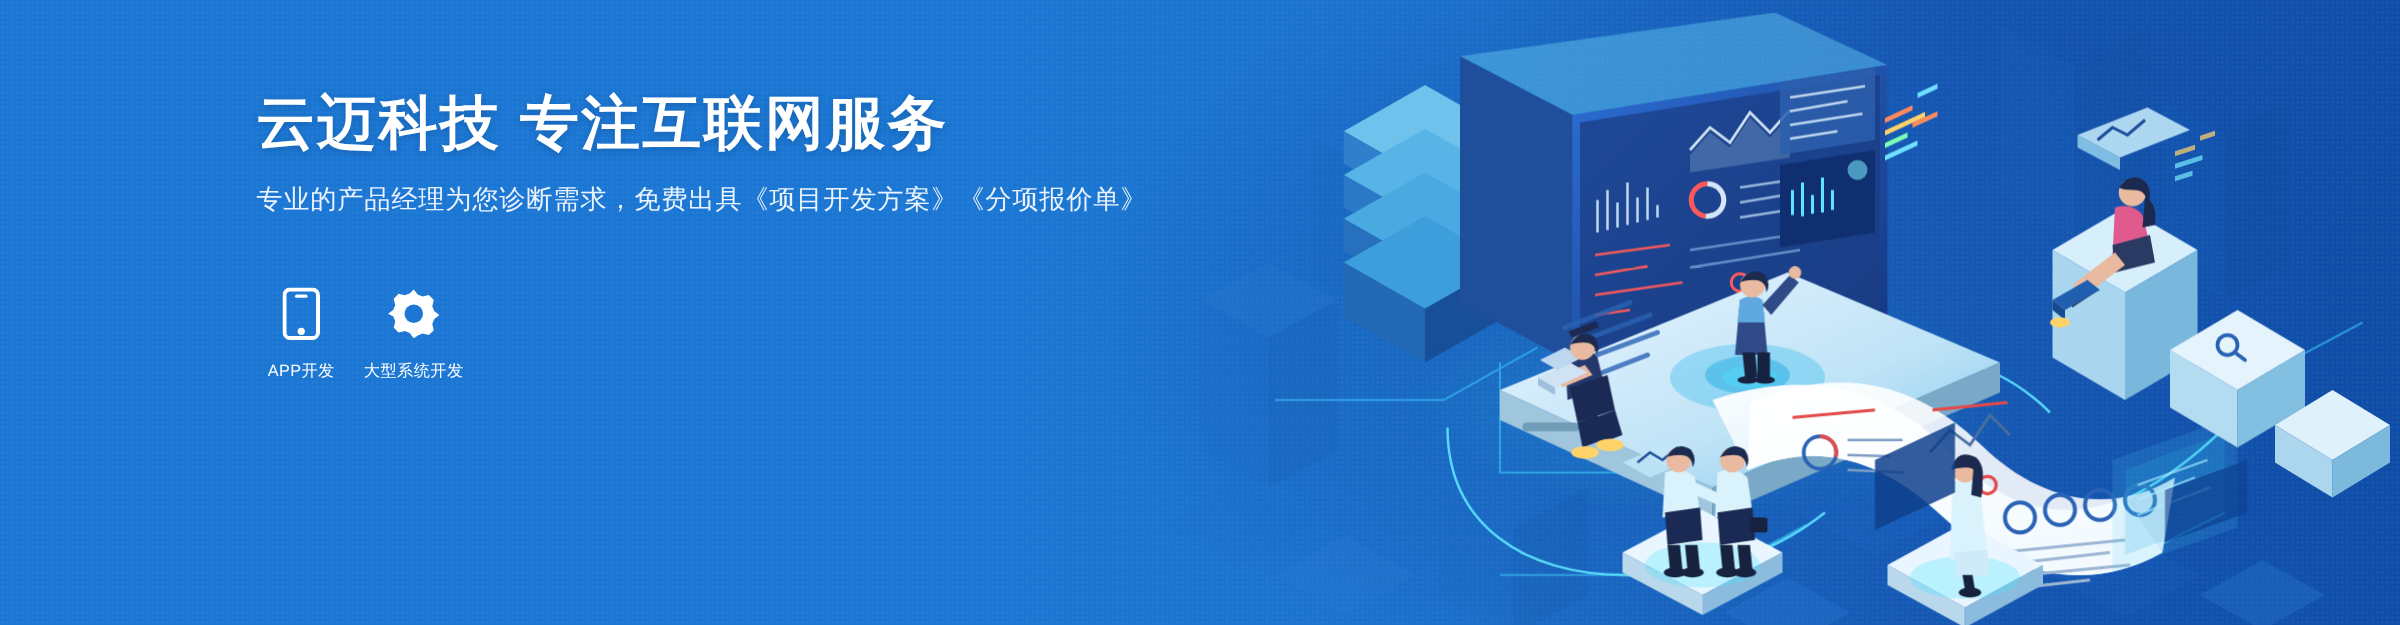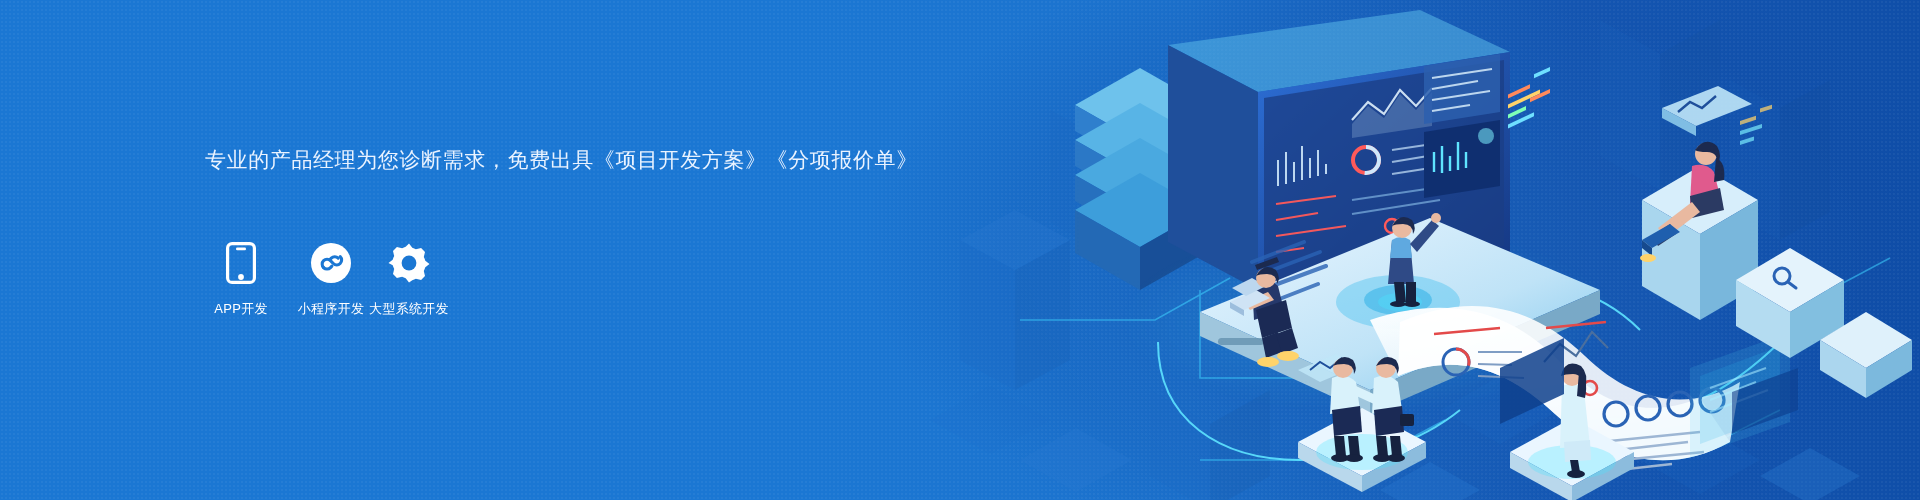--- a/index.html
+++ b/index.html
@@ -38,21 +38,21 @@
     text-shadow:0 2px 6px rgba(0,30,80,.25);
   }
   .sub{
     position:absolute;left:0;top:143px;width:700px;
     color:#eaf3ff;font-size:21px;line-height:34px;letter-spacing:.6px;
     font-weight:400;white-space:nowrap;
   }
   .sub div{white-space:nowrap;}
 
   
-  .icons{position:absolute;left:0;top:240px;display:flex;align-items:center;}
+  .icons{position:absolute;left:0;top:228px;display:flex;align-items:center;}
   .icon-item{display:flex;flex-direction:column;align-items:center;width:72px;margin-right:16px;}
   .icon-item .glyph{height:46px;display:flex;align-items:center;justify-content:center;}
   .icon-item .cap{
     margin-top:14px;color:#ffffff;font-size:13px;letter-spacing:.3px;white-space:nowrap;
   }
   .sp0{margin-right:18px}.sp1{margin-right:6px}.sp2{margin-right:4px}.sp3{margin-right:8px}
 
   svg{display:block}
 
   
@@ -61,50 +61,39 @@
 </head>
 <body>
 
 <div class="banner">
 
   <div class="dots"></div>
   <div class="isoglow"></div>
 
   <div class="copy">
 
+    <div class="title">云迈科技 专注互联网服务</div>
 
     <div class="sub">
       <div>专业的产品经理为您诊断需求，免费出具《项目开发方案》《分项报价单》</div>
     </div>
 
     <div class="icons">
 
       <div class="icon-item sp0">
         <span class="glyph">
           <svg width="30" height="42" viewBox="0 0 30 42">
             <rect x="1.6" y="1.6" width="26.8" height="38.8" rx="4.5" ry="4.5" fill="none" stroke="#ffffff" stroke-width="3.2"></rect>
             <rect x="10" y="5.6" width="10" height="2.6" rx="1.3" fill="#ffffff"></rect>
             <circle cx="15" cy="35" r="2.9" fill="#ffffff"></circle>
           </svg>
         </span>
         <span class="cap">APP开发</span>
       </div>
 
-      <div class="icon-item sp1">
-        <span class="glyph">
-          <svg width="42" height="42" viewBox="0 0 42 42">
-            <circle cx="21" cy="21" r="20" fill="#ffffff"></circle>
-            <path d="M13.6 25.6c-1.9-1.9-1.9-5 0-6.9 1.9-1.9 5-1.9 6.9 0l1.4 1.4
-                     1.4 1.4c1.9 1.9 5 1.9 6.9 0 1.9-1.9 1.9-5 0-6.9" fill="none" stroke="#1b77d3" stroke-width="3.1" stroke-linecap="round"></path>
-            <path d="M28.2 16.2c-1.9-1.9-5-1.9-6.9 0l-1.4 1.4" fill="none" stroke="#1b77d3" stroke-width="3.1" stroke-linecap="round"></path>
-            <path d="M13.6 25.6c1.9 1.9 5 1.9 6.9 0l1.4-1.4" fill="none" stroke="#1b77d3" stroke-width="3.1" stroke-linecap="round"></path>
-          </svg>
-        </span>
-        <span class="cap">小程序开发</span>
-      </div>
 
 
 
       <div class="icon-item">
         <span class="glyph">
           <svg width="42" height="42" viewBox="0 0 42 42">
             <path fill="#ffffff" d="M21 1.5l3.3 4.2a15.8 15.8 0 0 1 3.6 1.5l5.2-1.2 3.9 3.9-1.2 5.2
               c.64 1.13 1.14 2.34 1.5 3.6l4.2 3.3-4.2 3.3a15.8 15.8 0 0 1-1.5 3.6l1.2 5.2-3.9 3.9-5.2-1.2
               a15.8 15.8 0 0 1-3.6 1.5L21 40.5l-3.3-4.2a15.8 15.8 0 0 1-3.6-1.5l-5.2 1.2-3.9-3.9 1.2-5.2
               a15.8 15.8 0 0 1-1.5-3.6L.5 21l4.2-3.3c.36-1.26.86-2.47 1.5-3.6L5 8.9l3.9-3.9 5.2 1.2

